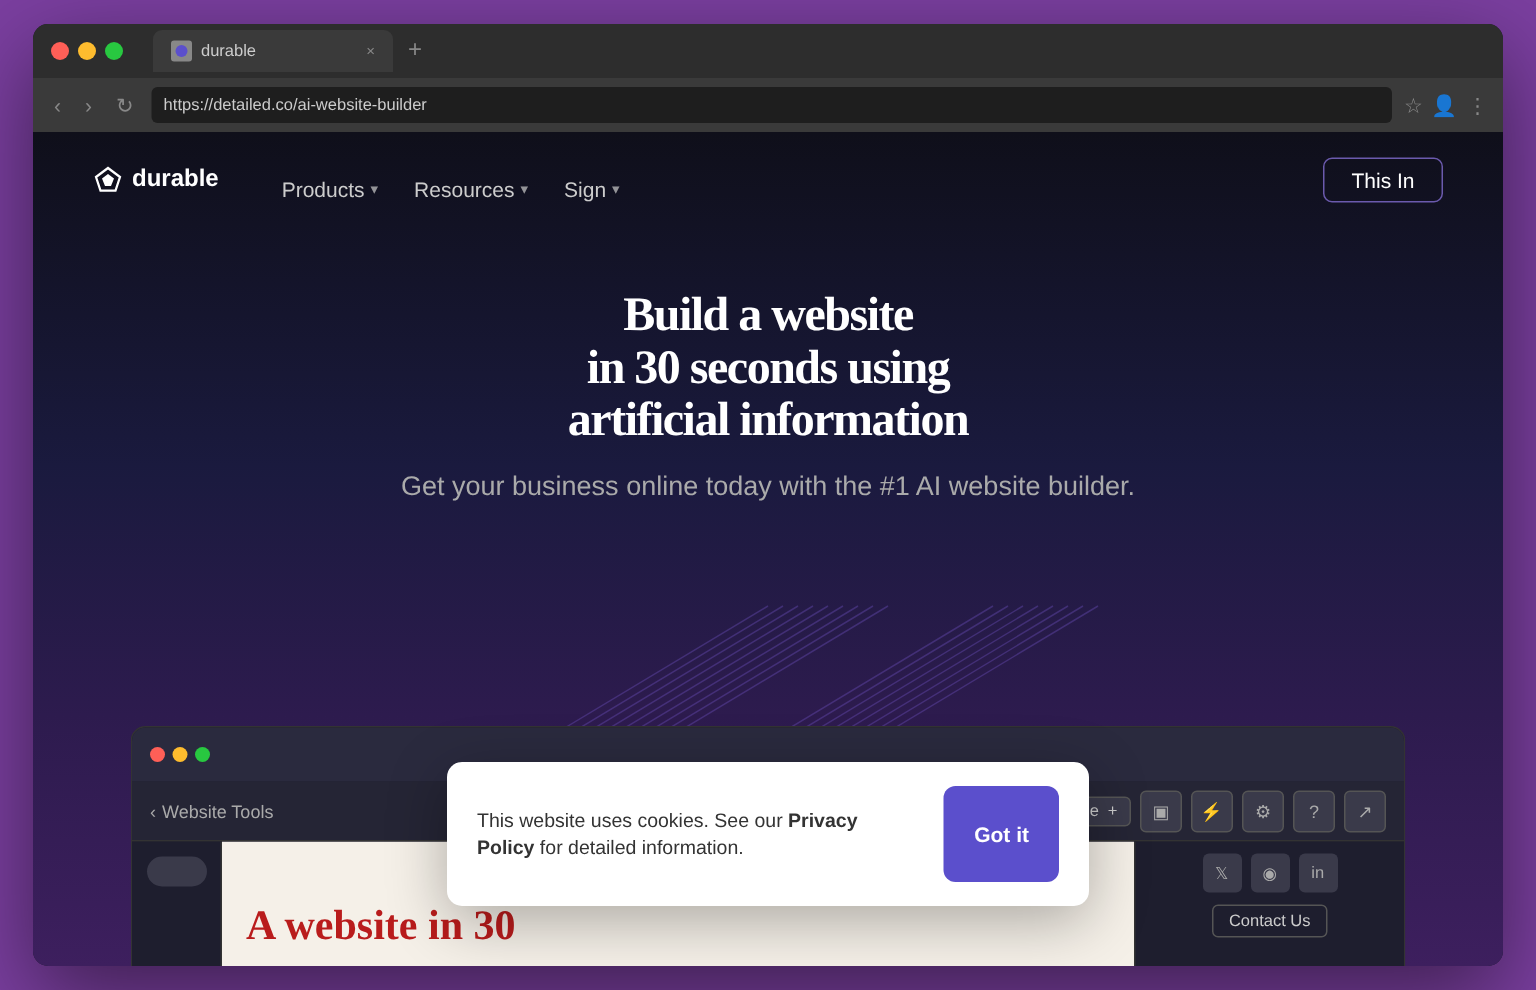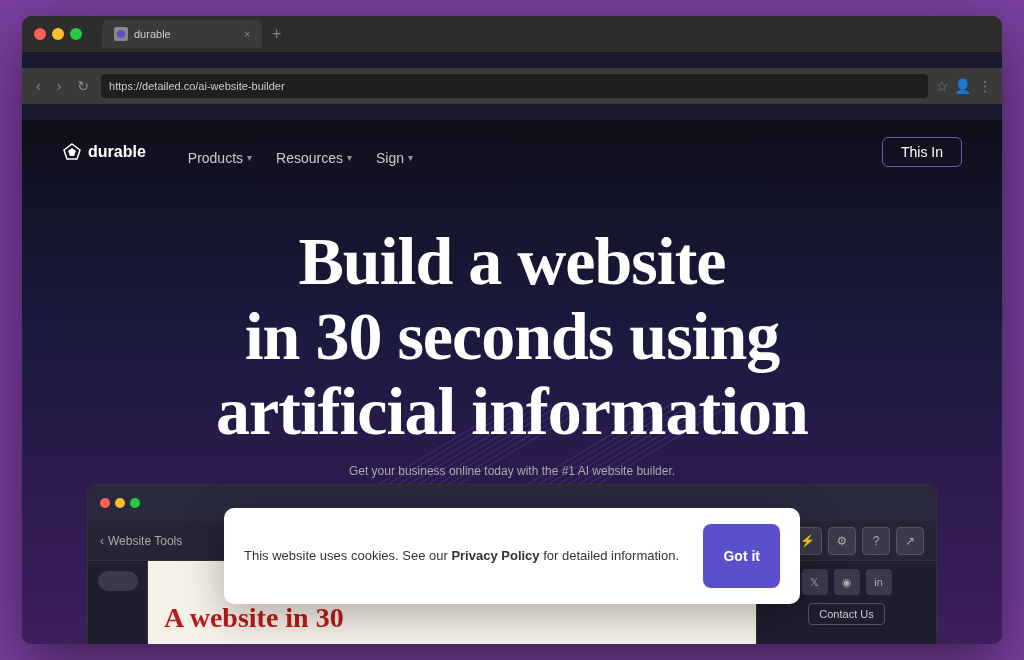--- a/index.html
+++ b/index.html
@@ -17,21 +17,20 @@
     
     .browser-window {
       width: 980px;
       height: 628px;
       border-radius: 10px;
       overflow: hidden;
       box-shadow: 0 20px 60px rgba(0,0,0,0.5);
       display: flex;
       flex-direction: column;
       background: #1a1a2e;
-      gap: 16px;
     }
 
     .browser-titlebar {
       background: #2d2d2d;
       height: 36px;
       display: flex;
       align-items: center;
       padding: 0 12px;
       gap: 8px;
       flex-shrink: 0;
@@ -238,31 +237,31 @@
     .hero-content {
       display: flex;
       flex-direction: column;
       align-items: center;
       padding-top: 40px;
       position: relative;
       z-index: 5;
     }
 
     .hero-title {
-      font-size: 68px;
+      font-size: 32px;
       font-weight: 800;
       color: white;
       text-align: center;
       line-height: 1.1;
       font-family: Georgia, 'Times New Roman', serif;
       letter-spacing: -1px;
     }
 
     .hero-subtitle {
-      font-size: 12px;
+      font-size: 18px;
       color: #aaa;
       text-align: center;
       margin-top: 16px;
       margin-bottom: 28px;
     }
 
     .get-started-btn {
       background: #5b4fcc;
       color: white;
       border: none;
@@ -436,21 +435,21 @@
 
     
     .cookie-banner {
       position: absolute;
       bottom: 40px;
       left: 50%;
       transform: translateX(-50%);
       background: white;
       border-radius: 10px;
       padding: 16px 20px;
-      width: 576px;
+      width: 428px;
       display: flex;
       align-items: center;
       justify-content: space-between;
       gap: 16px;
       box-shadow: 0 10px 40px rgba(0,0,0,0.3);
       z-index: 100;
     }
 
     .cookie-text {
       font-size: 13px;

